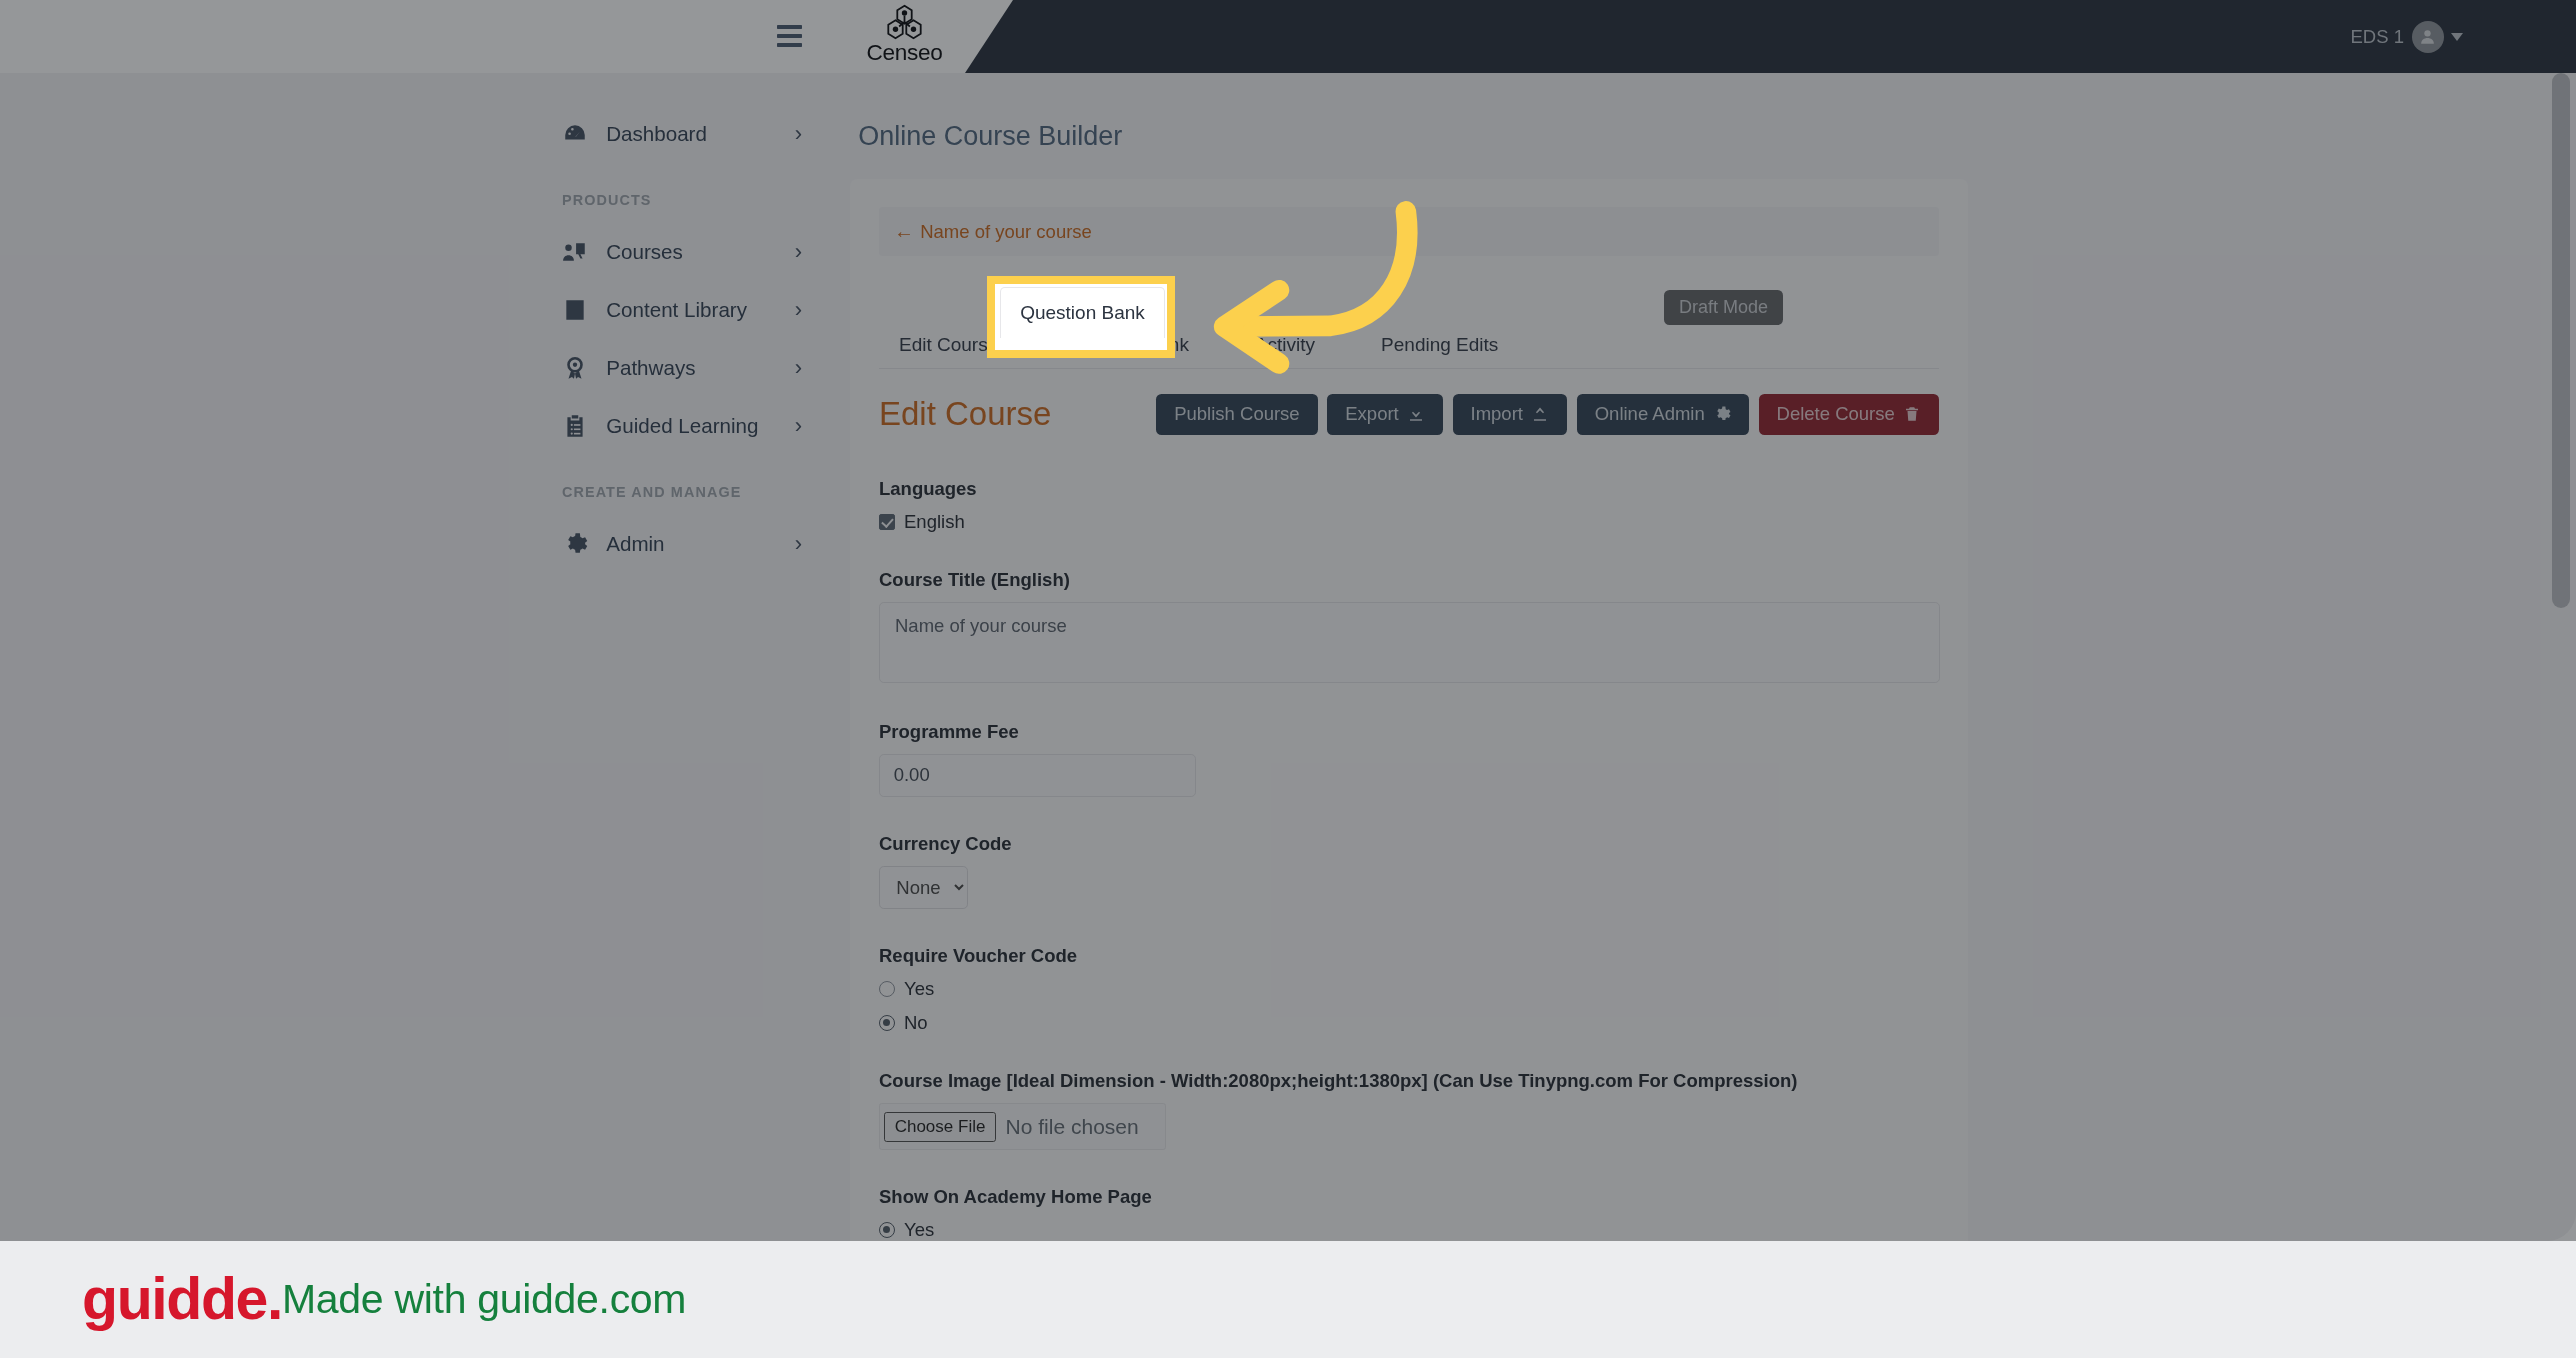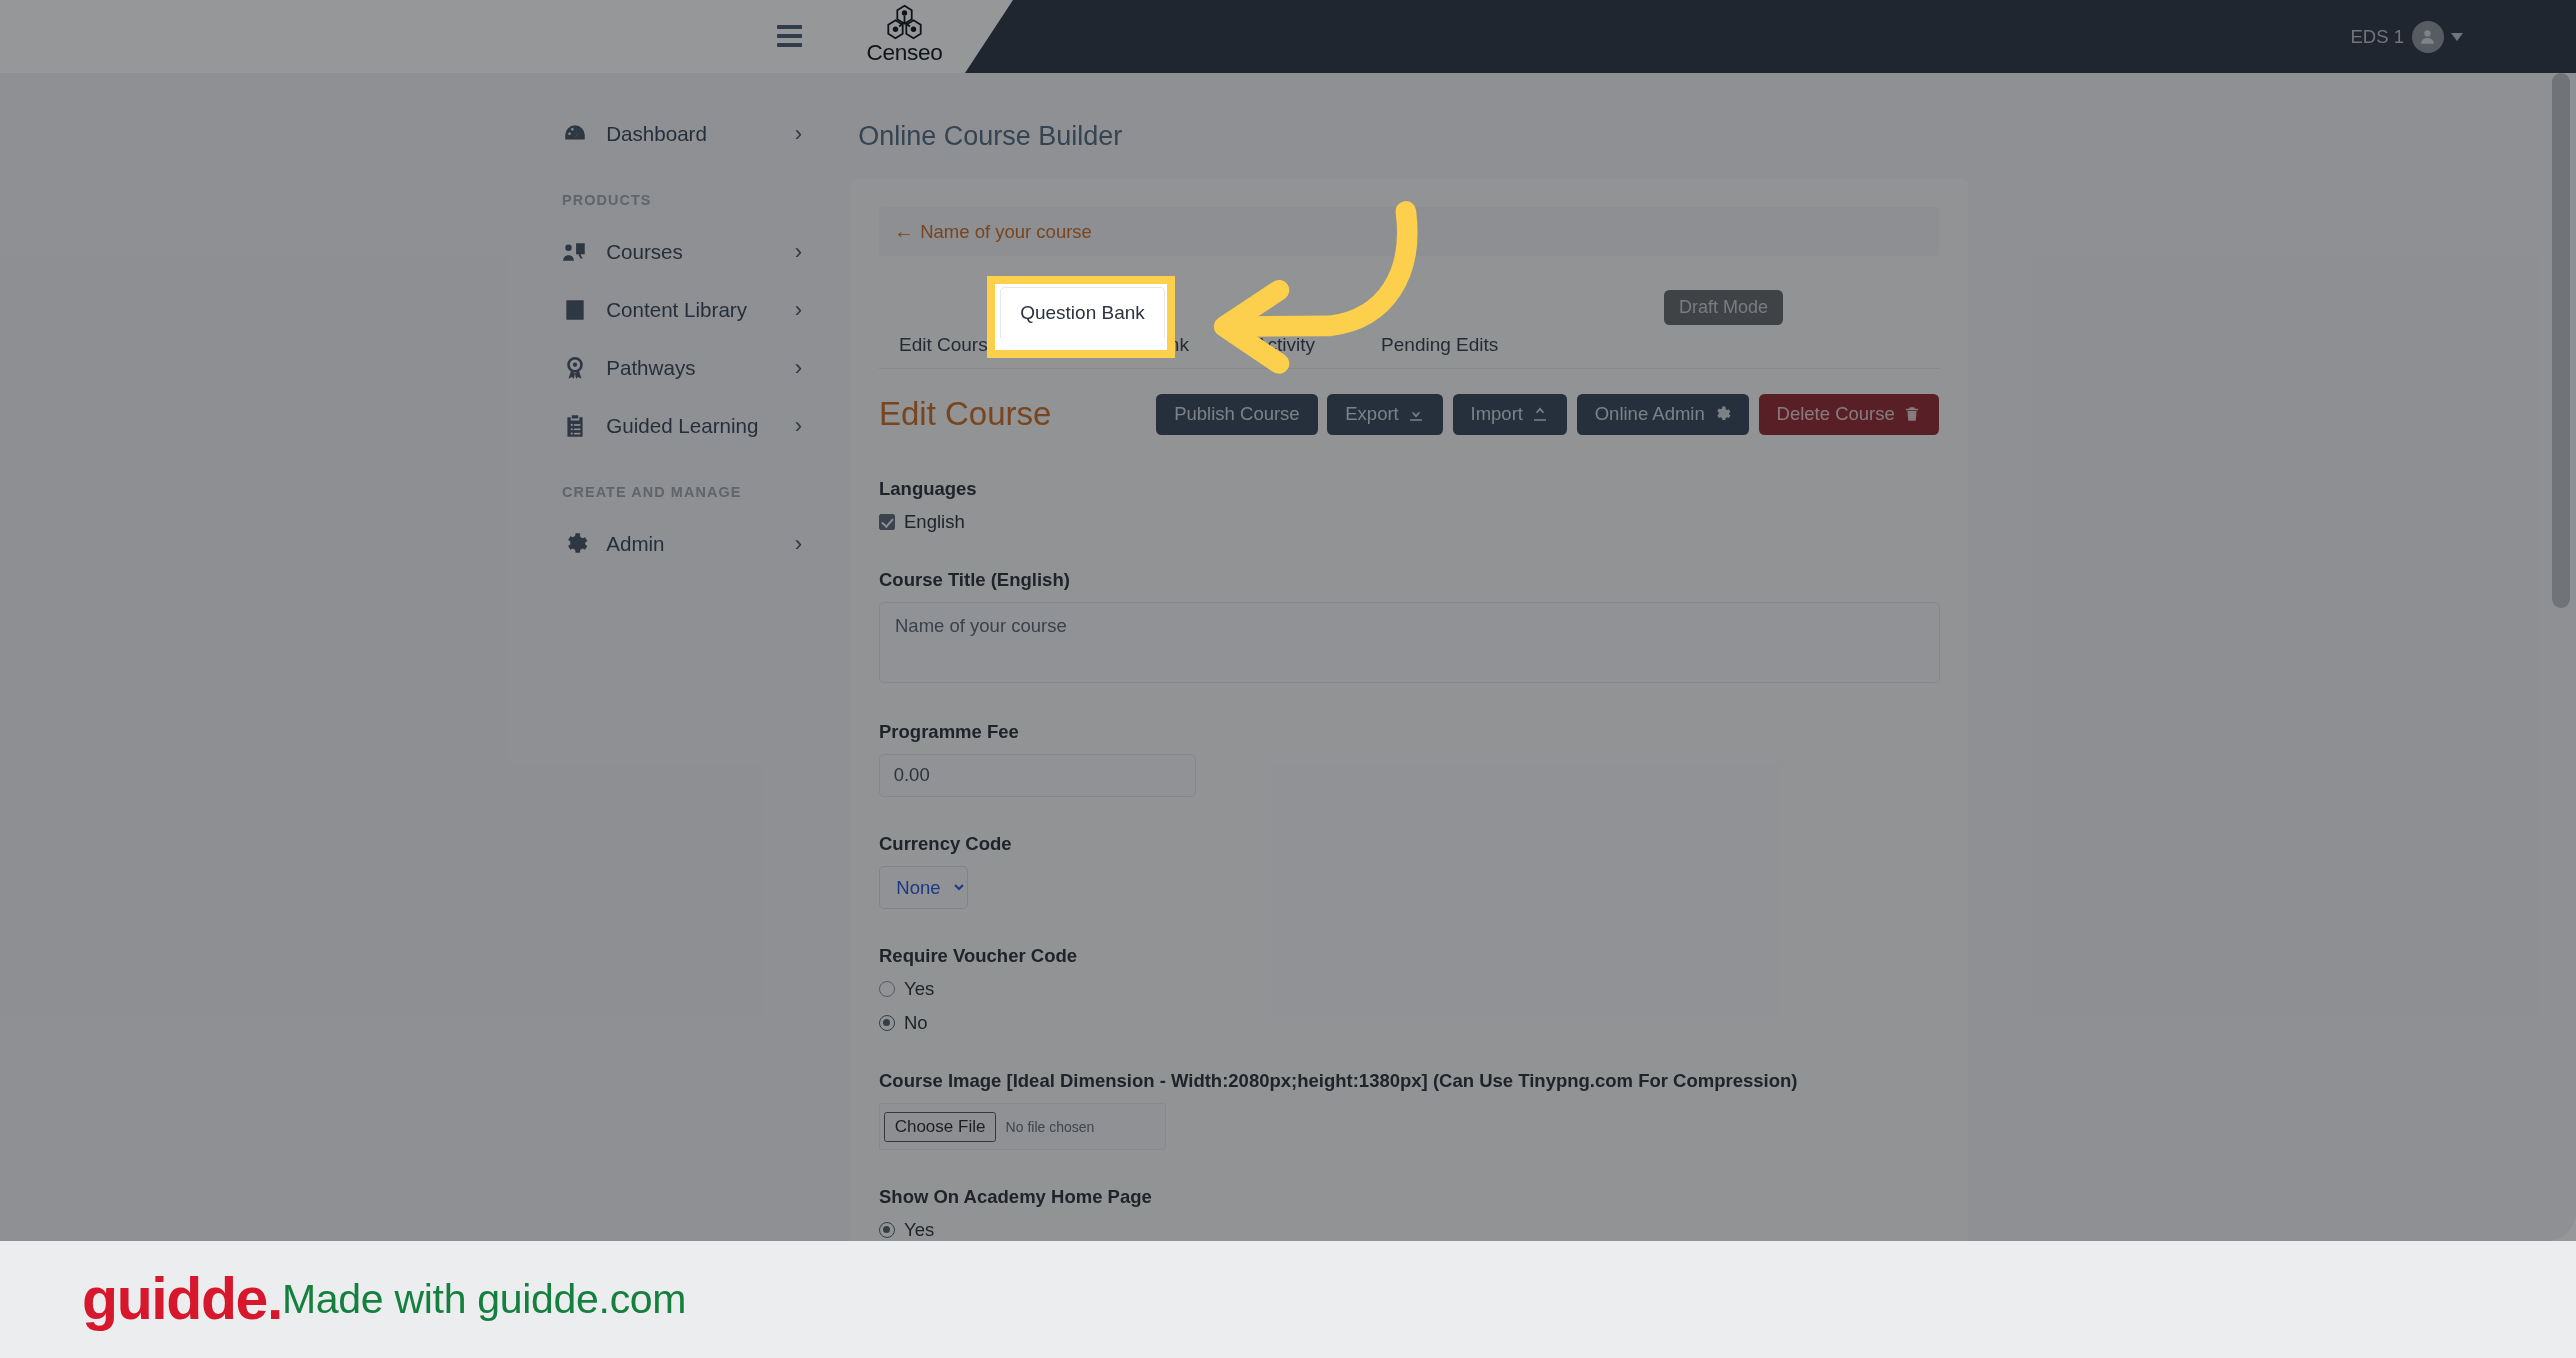--- a/index.html
+++ b/index.html
@@ -176,38 +176,38 @@
   }
   .f-input {
     width: 317px; height: 43px; background: #f6f6f7;
     border: 1.4px solid #e1e1e4; border-radius: 4.8px;
     padding: 0 13.7px; font-size: 18.5px; color: #3b434f;
     font-family: "Liberation Sans", sans-serif;
   }
   .f-select {
     height: 43px; background: #f6f6f7; border: 1.4px solid #dadade;
     border-radius: 4.8px; padding: 0 9.6px 0 12.3px; font-size: 18.5px;
-    color: #1d4ed8; font-family: "Liberation Sans", sans-serif; cursor: pointer;
+    color: #404040; font-family: "Liberation Sans", sans-serif; cursor: pointer;
   }
   .f-select-wide {
     width: 522px; height: 52px; background: #f6f6f7;
     border: 1.4px solid #e1e1e4; border-radius: 4.8px;
     display: flex; align-items: center; padding: 0 15px;
     font-size: 18.5px; color: #5b636d; cursor: pointer;
   }
   .file-row {
     width: 287px; height: 47px; border: 1.4px solid #e4e4e7;
     border-radius: 2.7px; display: flex; align-items: center;
     padding: 0 4.1px; background: #f3f3f5; cursor: pointer;
   }
   .file-btn {
     border: 1.4px solid #4a4a4a; background: #eeeef0; border-radius: 2.7px;
     font-size: 17px; padding: 4.1px 9.6px; color: #1a1a1a;
   }
-  .file-name { font-size: 14px; color: #5e666f; margin-left: 9.6px; }
+  .file-name { font-size: 21px; color: #5e666f; margin-left: 9.6px; }
 
   
   #scrollbar {
     position: absolute; right: 2.7px; top: 73px; width: 26px; bottom: 117px;
     background: #f1f1f3;
   }
   #scroll-thumb {
     position: absolute; left: 4.8px; top: 0; width: 18px; height: 535px;
     background: #b9bcc0; border-radius: 9px;
   }

